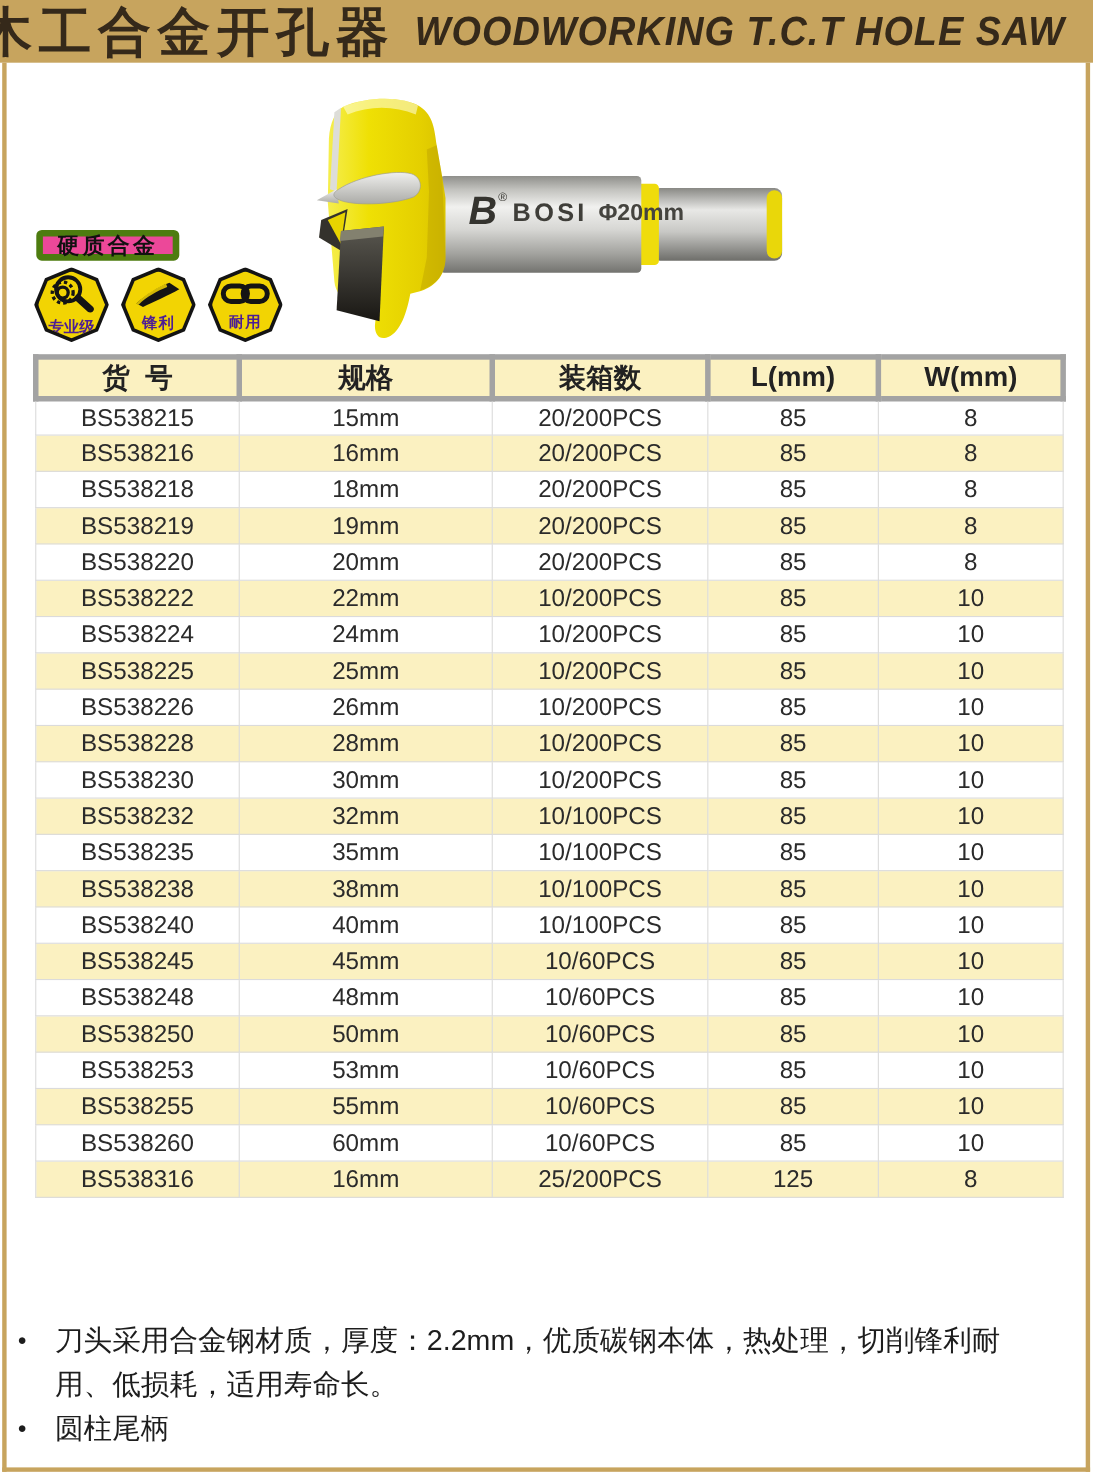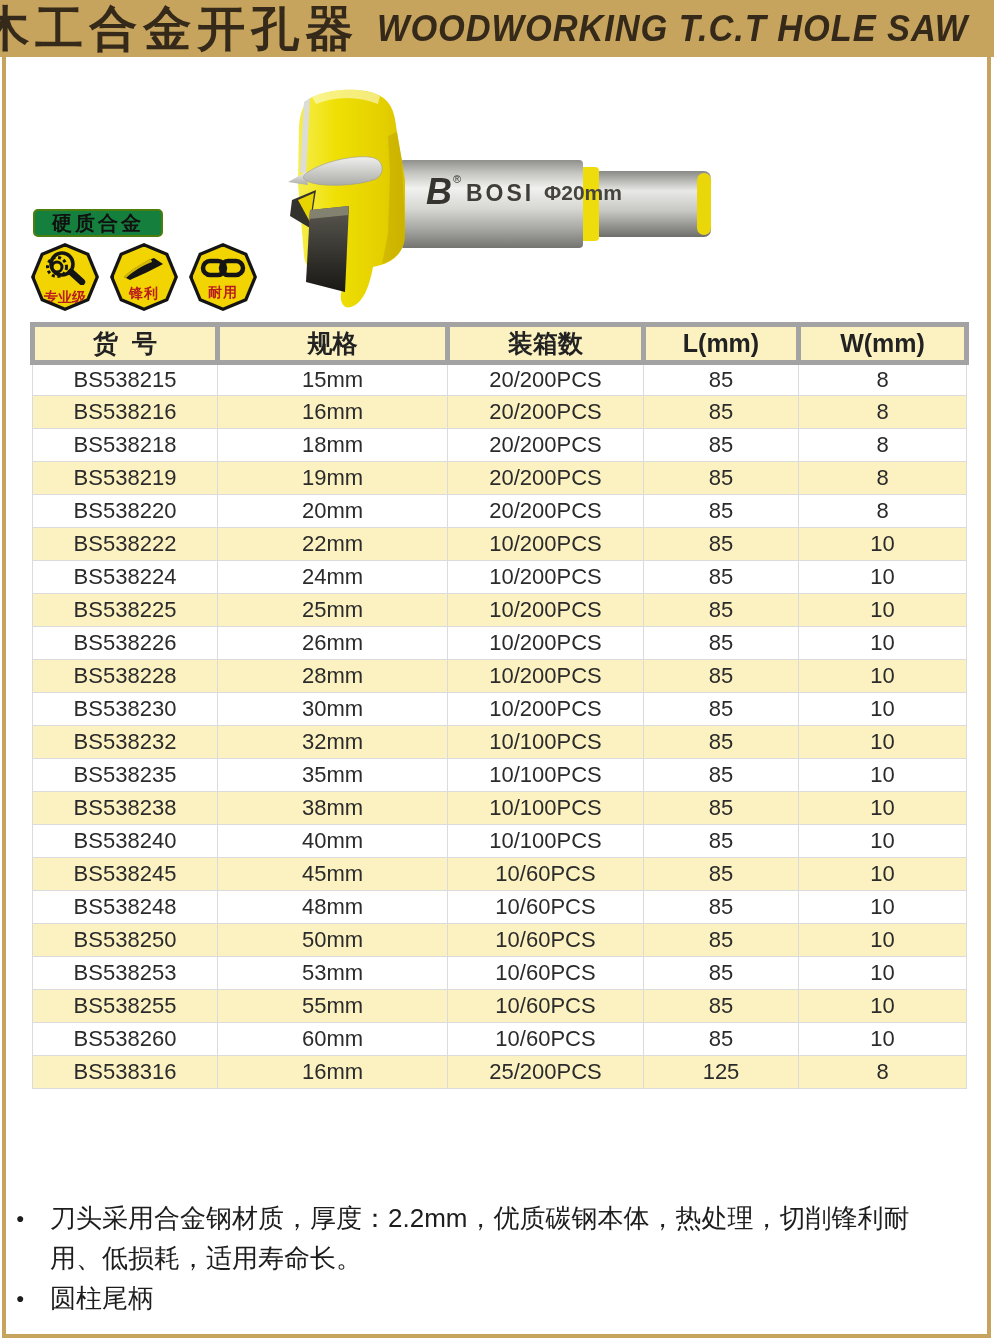--- a/index.html
+++ b/index.html
@@ -14,30 +14,30 @@
 
   
   .frame { position:absolute; left:2px; right:3px; top:57px; bottom:5px;
            border:4px solid #C7A45E; border-top:none; pointer-events:none; }
 
   
   .product-figure { position:absolute; left:248px; top:84px; width:482px; height:238px; }
 
   
   .carbide-label { position:absolute; left:33px; top:209px; width:130px; height:28px;
-                   background:#15803d; border:2px solid #4d7c0f; border-radius:5px;
+                   background:#ec4899; border:6px solid #4d7c0f; border-radius:5px;
                    display:flex; align-items:center; justify-content:center;
                    font-size:20px; font-weight:700; letter-spacing:3px; color:#111; }
   .badges-row { position:absolute; left:31px; top:243px; display:flex; gap:11px; }
   .oct { width:68px; height:68px; background:#141414; display:flex; align-items:center; justify-content:center;
          clip-path:polygon(50% 0%,85.4% 14.6%,100% 50%,85.4% 85.4%,50% 100%,14.6% 85.4%,0% 50%,14.6% 14.6%); }
   .oct-inner { width:61px; height:61px; background:#F2D403; display:flex; flex-direction:column;
                align-items:center; justify-content:center; gap:0;
                clip-path:polygon(50% 0%,85.4% 14.6%,100% 50%,85.4% 85.4%,50% 100%,14.6% 85.4%,0% 50%,14.6% 14.6%); }
-  .oct-label { font-weight:900; color:#b91c1c; line-height:1; margin-top:1px; white-space:nowrap; }
+  .oct-label { font-weight:900; color:#4c1d95; line-height:1; margin-top:1px; white-space:nowrap; }
   .oct-label.small { font-size:14px; }
   .oct-label.big { font-size:14px; letter-spacing:1px; }
 
   
   .spec-table { position:absolute; left:30px; top:322px; width:934px;
                 border-collapse:collapse; table-layout:fixed; }
   .spec-table th { height:36px; background:#FBF1C1; font-size:25px; font-weight:700; color:#222;
                    border:5px solid #a3a3a3; text-align:center; white-space:pre; }
   .spec-table td { height:33px; font-size:22px; color:#2b2b2b; border:1px solid #DBDBDB;
                    text-align:center; background:#ffffff; }

